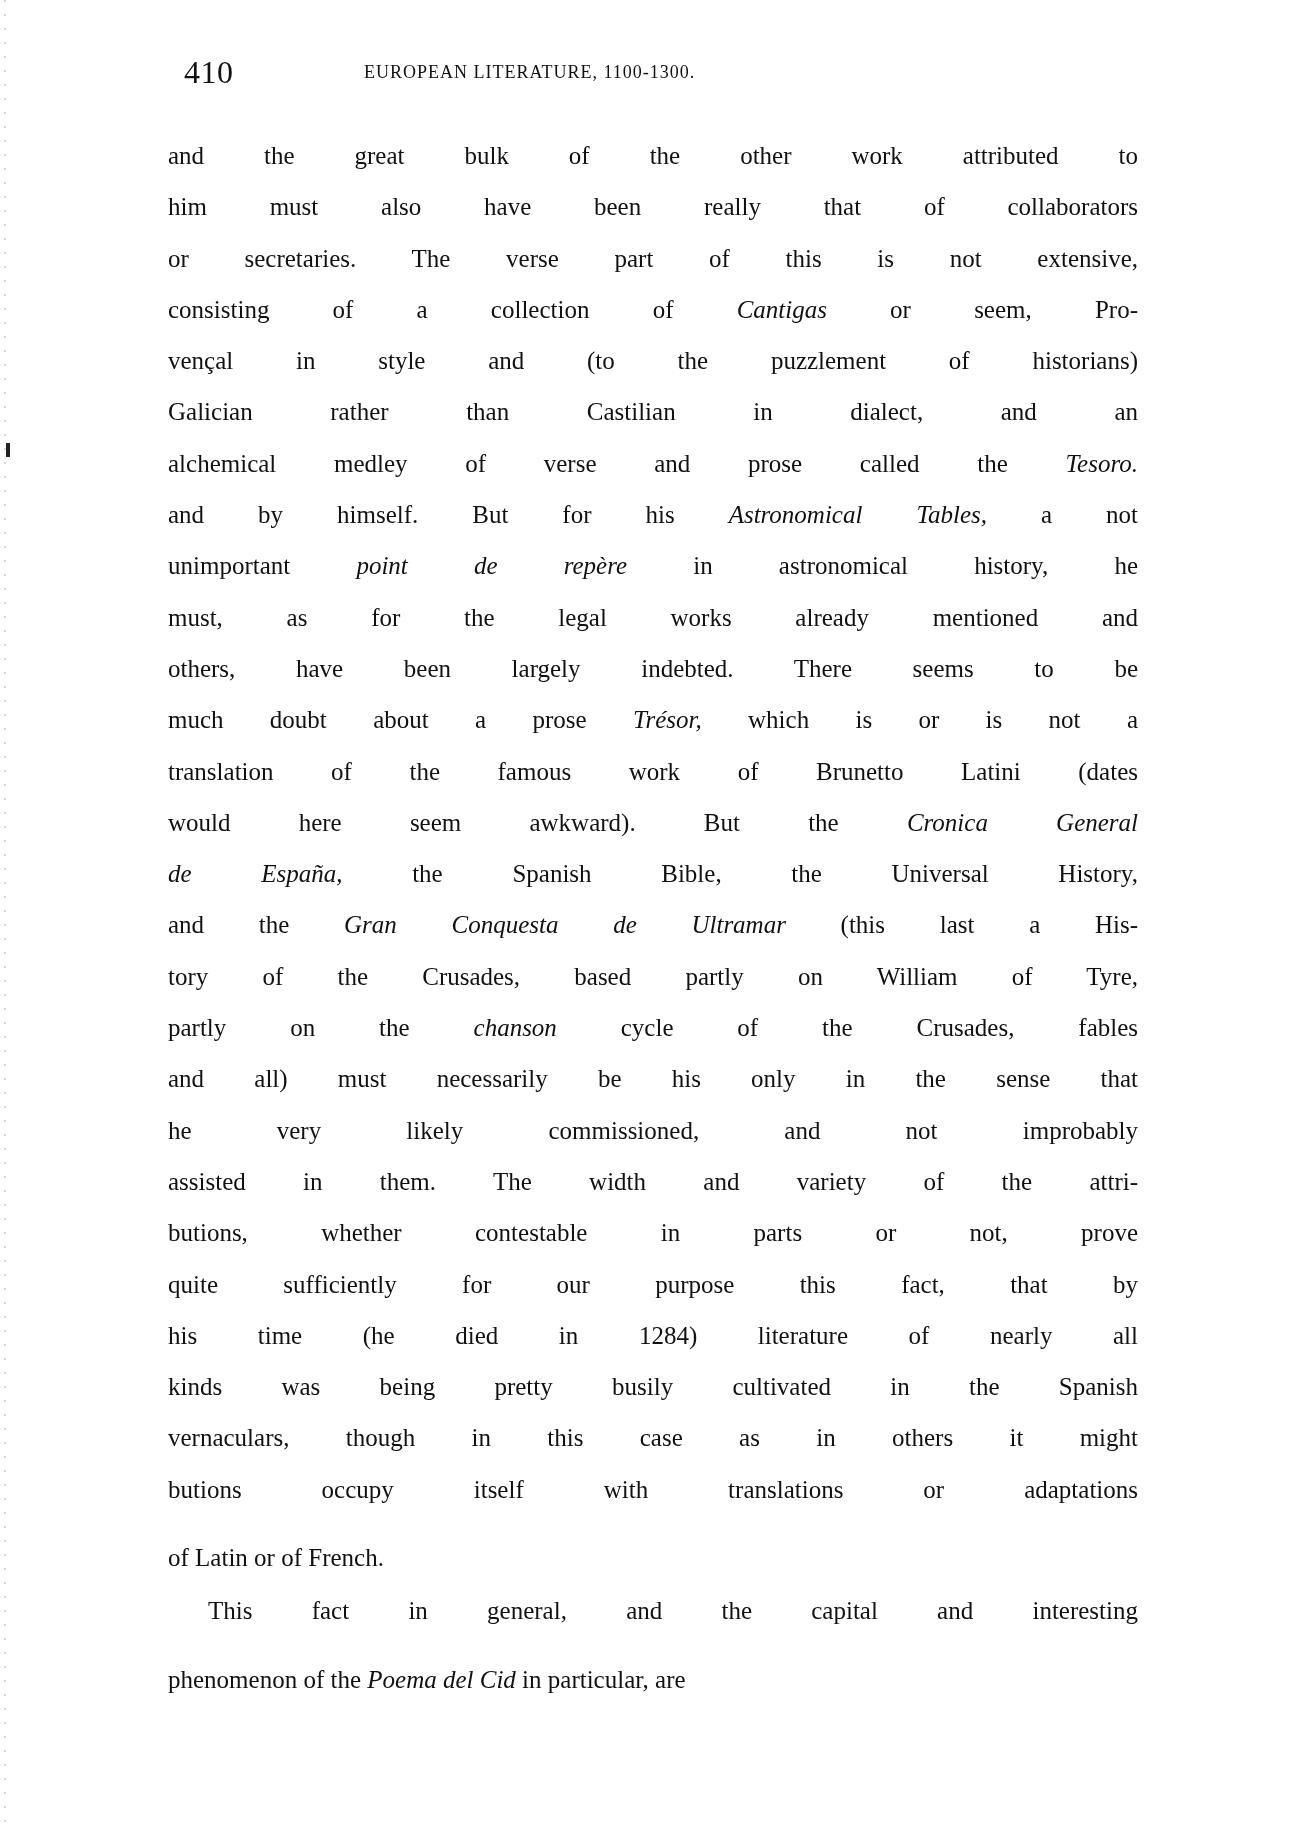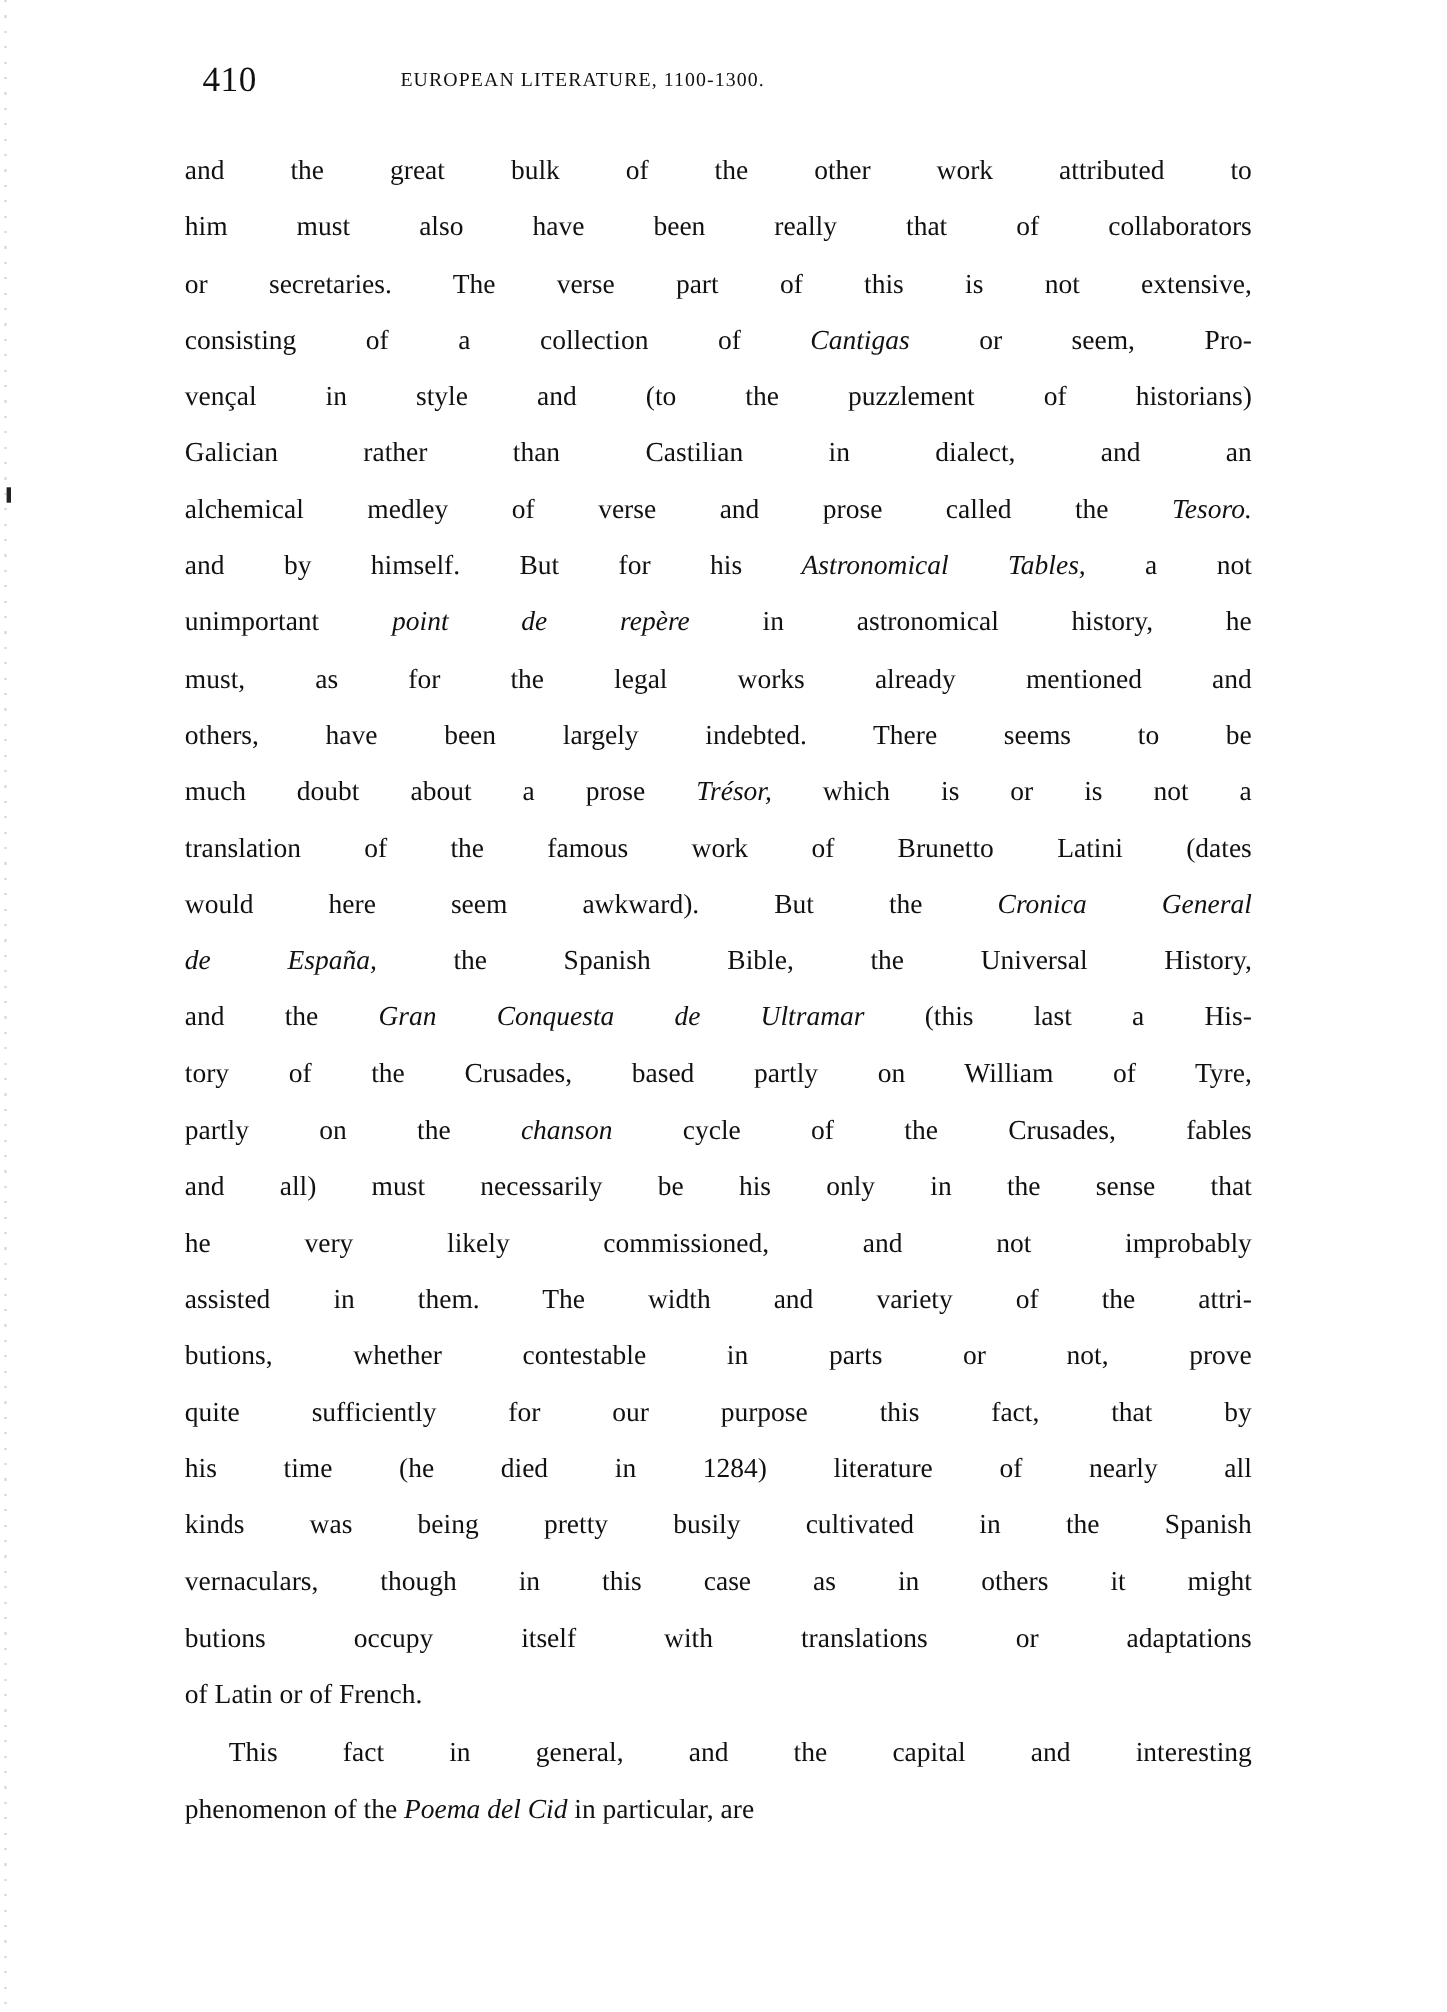--- a/index.html
+++ b/index.html
@@ -57,20 +57,21 @@
       display: block;
       height: 51.3px;
       font-size: 25px;
       line-height: 51.3px;
       white-space: nowrap;
       text-align: justify;
       text-align-last: justify;
     }
     .line.last {
       text-align-last: left;
+      margin-top: 17px;
     }
     .line.indent {
       padding-left: 40px;
     }
     .para-gap {
       display: block;
       height: 2px;
     }
     .line i {
       font-style: italic;

